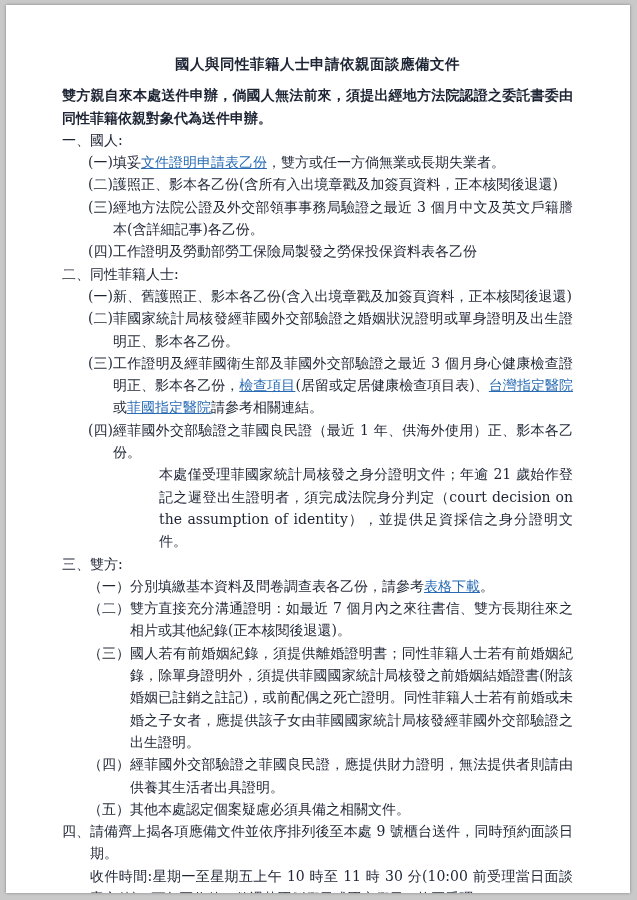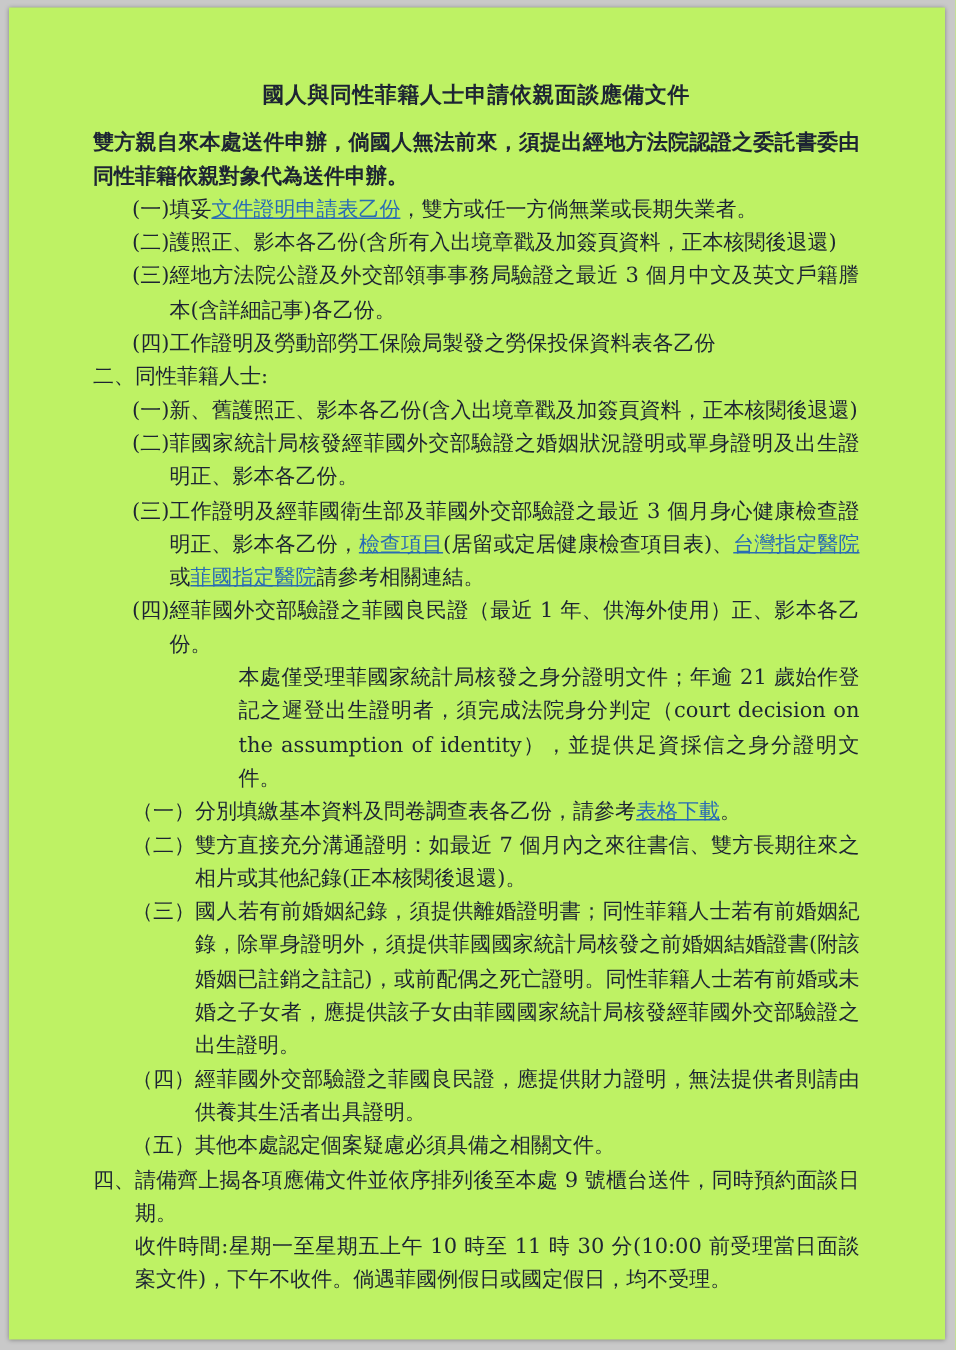--- a/index.html
+++ b/index.html
@@ -6,21 +6,21 @@
   body{
     width:637px;height:900px;
     background:#c9c9c9;
     font-family:"DejaVu Serif","Liberation Serif",serif;
     position:relative;
     overflow:hidden;
   }
   .page{
     position:absolute;
     left:6px;top:5px;right:7px;bottom:7px;
-    background:#bef264;
+    background:#ffffff;
     box-shadow:0 0 3px rgba(0,0,0,.35);
     padding:48px 57px 3px 56px;
     box-sizing:border-box;
     color:#1d2433;
     font-size:14px;
     line-height:22.3px;
     overflow:hidden;
   }
   .title{
     font-size:14.5px;
@@ -48,20 +48,21 @@
 </style>
 </head>
 <body>
 
 <div class="page">
 
   <h1 class="title">國人與同性菲籍人士申請依親面談應備文件</h1>
 
   <div class="para">雙方親自來本處送件申辦，倘國人無法前來，須提出經地方法院認證之委託書委由同性菲籍依親對象代為送件申辦。</div>
 
+  <div class="heading">一、國人:</div>
 
   <div class="item">
     <span class="marker">(一)</span>
     <div class="itext"><span>填妥</span><a class="lnk">文件證明申請表乙份</a><span>，雙方或任一方倘無業或長期失業者。</span></div>
   </div>
 
   <div class="item">
     <span class="marker">(二)</span>
     <div class="itext">護照正、影本各乙份(含所有入出境章戳及加簽頁資料，正本核閱後退還)</div>
   </div>
@@ -95,20 +96,21 @@
 
   <div class="item">
     <span class="marker">(四)</span>
     <div class="itext">經菲國外交部驗證之菲國良民證（最近 1 年、供海外使用）正、影本各乙份。</div>
   </div>
 
   <div class="note">
     <div class="ntext">本處僅受理菲國家統計局核發之身分證明文件；年逾 21 歲始作登記之遲登出生證明者，須完成法院身分判定（court decision on the assumption of identity），並提供足資採信之身分證明文件。</div>
   </div>
 
+  <div class="heading">三、雙方:</div>
 
   <div class="item">
     <span class="marker">（一）</span>
     <div class="itext"><span>分別填繳基本資料及問卷調查表各乙份，請參考</span><a class="lnk">表格下載</a><span>。</span></div>
   </div>
 
   <div class="item">
     <span class="marker">（二）</span>
     <div class="itext">雙方直接充分溝通證明：如最近 7 個月內之來往書信、雙方長期往來之相片或其他紀錄(正本核閱後退還)。</div>
   </div>

